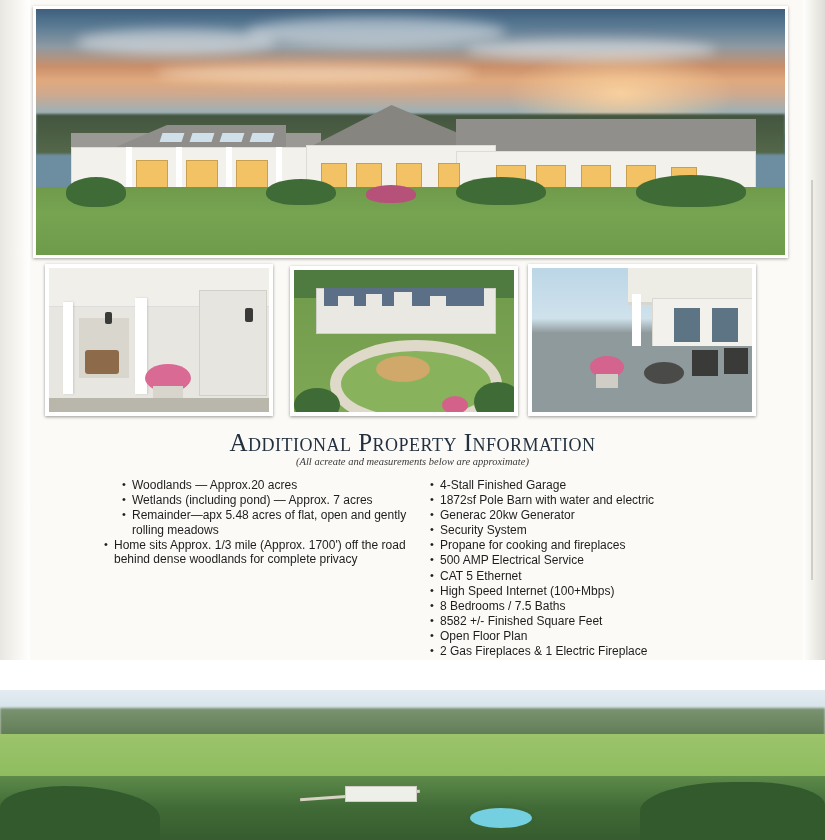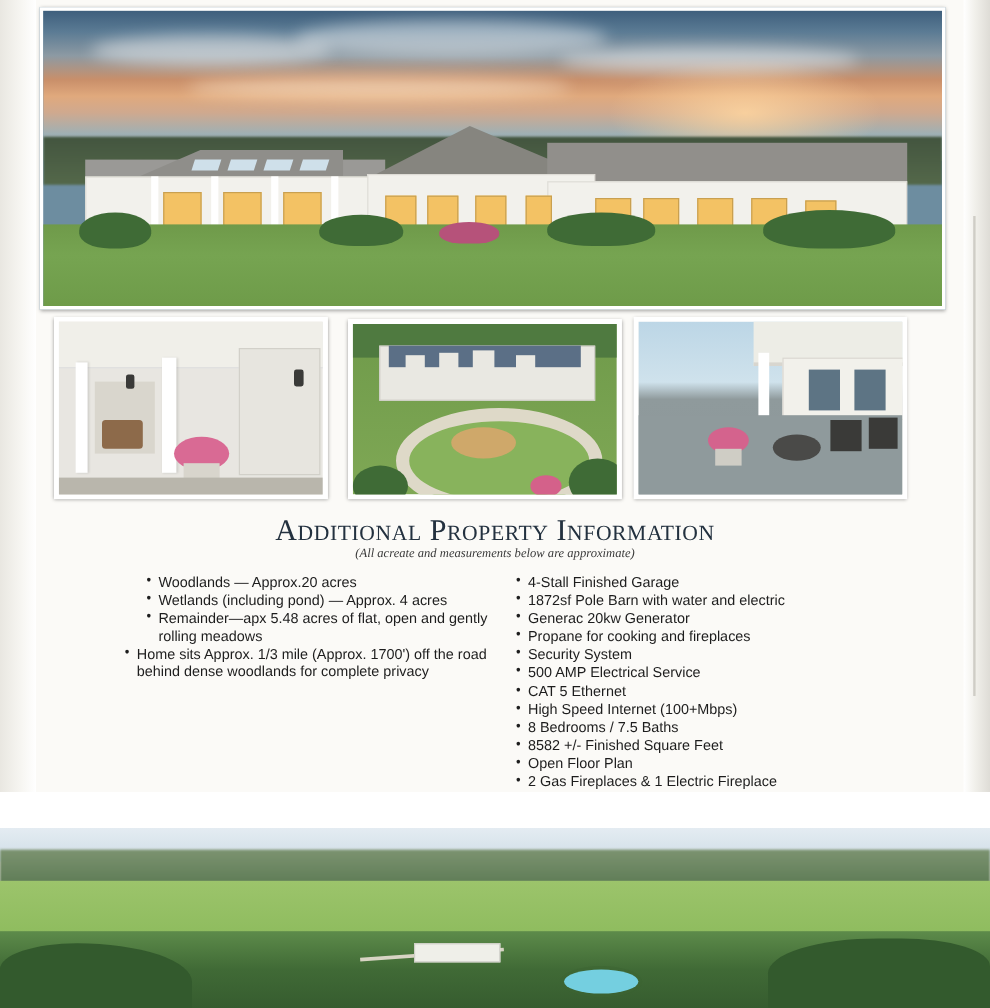--- a/index.html
+++ b/index.html
@@ -353,30 +353,30 @@
       <div style="position:absolute;left:160px;top:82px;width:26px;height:26px;background:#3a3a38;"></div>
       <div style="position:absolute;left:192px;top:80px;width:24px;height:26px;background:#3a3a38;"></div>
     </div>
   </div>
 
   <div class="section-title">Additional Property Information</div>
   <div class="section-sub">(All acreate and measurements below are approximate)</div>
 
   <div class="col col-left" id="col-left">
       <div class="bullet sub">Woodlands — Approx.20 acres</div>
-      <div class="bullet sub">Wetlands (including pond) — Approx. 4 acres</div>
+      <div class="bullet sub">Wetlands (including pond) — Approx. 7 acres</div>
       <div class="bullet sub">Remainder—apx 5.48 acres of flat, open and gently rolling meadows</div>
       <div class="bullet">Home sits Approx. 1/3 mile (Approx. 1700') off the road behind dense woodlands for complete privacy</div>
     </div>
   <div class="col col-right" id="col-right">
       <div class="bullet">4-Stall Finished Garage</div>
       <div class="bullet">1872sf Pole Barn with water and electric</div>
       <div class="bullet">Generac 20kw Generator</div>
+      <div class="bullet">Security System</div>
       <div class="bullet">Propane for cooking and fireplaces</div>
-      <div class="bullet">Security System</div>
       <div class="bullet">500 AMP Electrical Service</div>
       <div class="bullet">CAT 5 Ethernet</div>
       <div class="bullet">High Speed Internet (100+Mbps)</div>
       <div class="bullet">8 Bedrooms / 7.5 Baths</div>
       <div class="bullet">8582 +/- Finished Square Feet</div>
       <div class="bullet">Open Floor Plan</div>
       <div class="bullet">2 Gas Fireplaces &amp; 1 Electric Fireplace</div>
       <div class="bullet">Geothermal Heating &amp; Cooling</div>
     </div>
 

